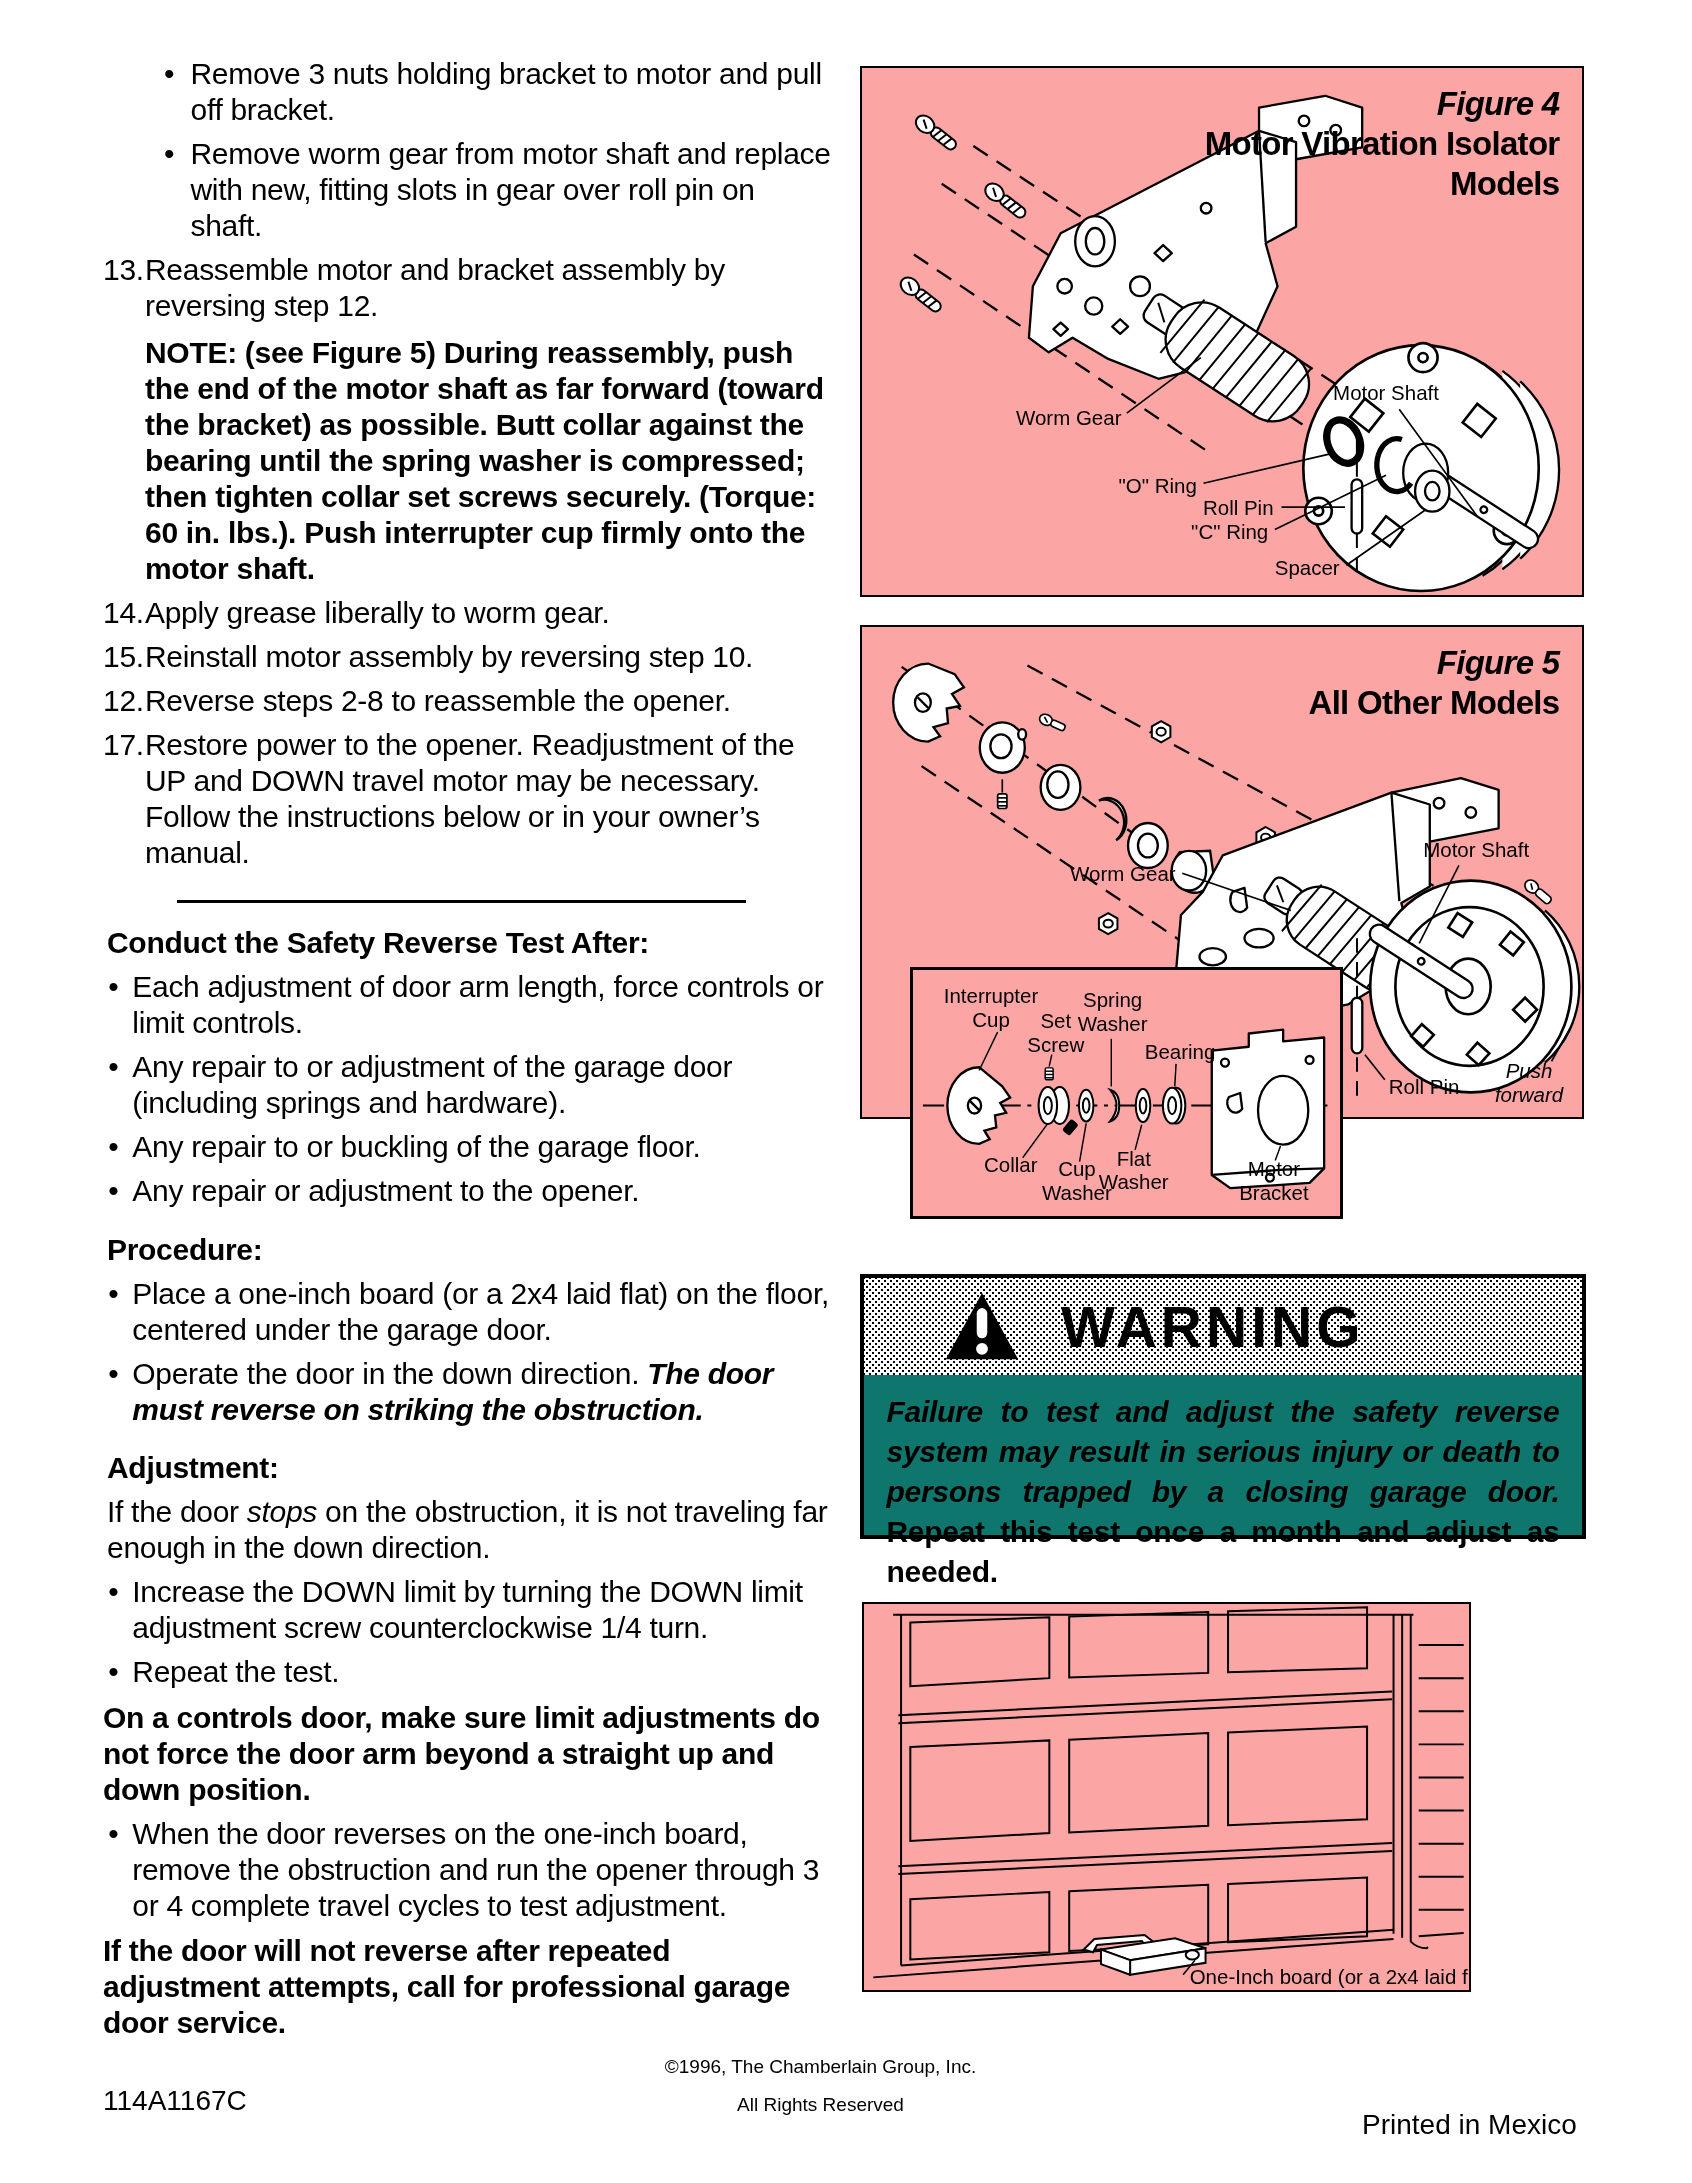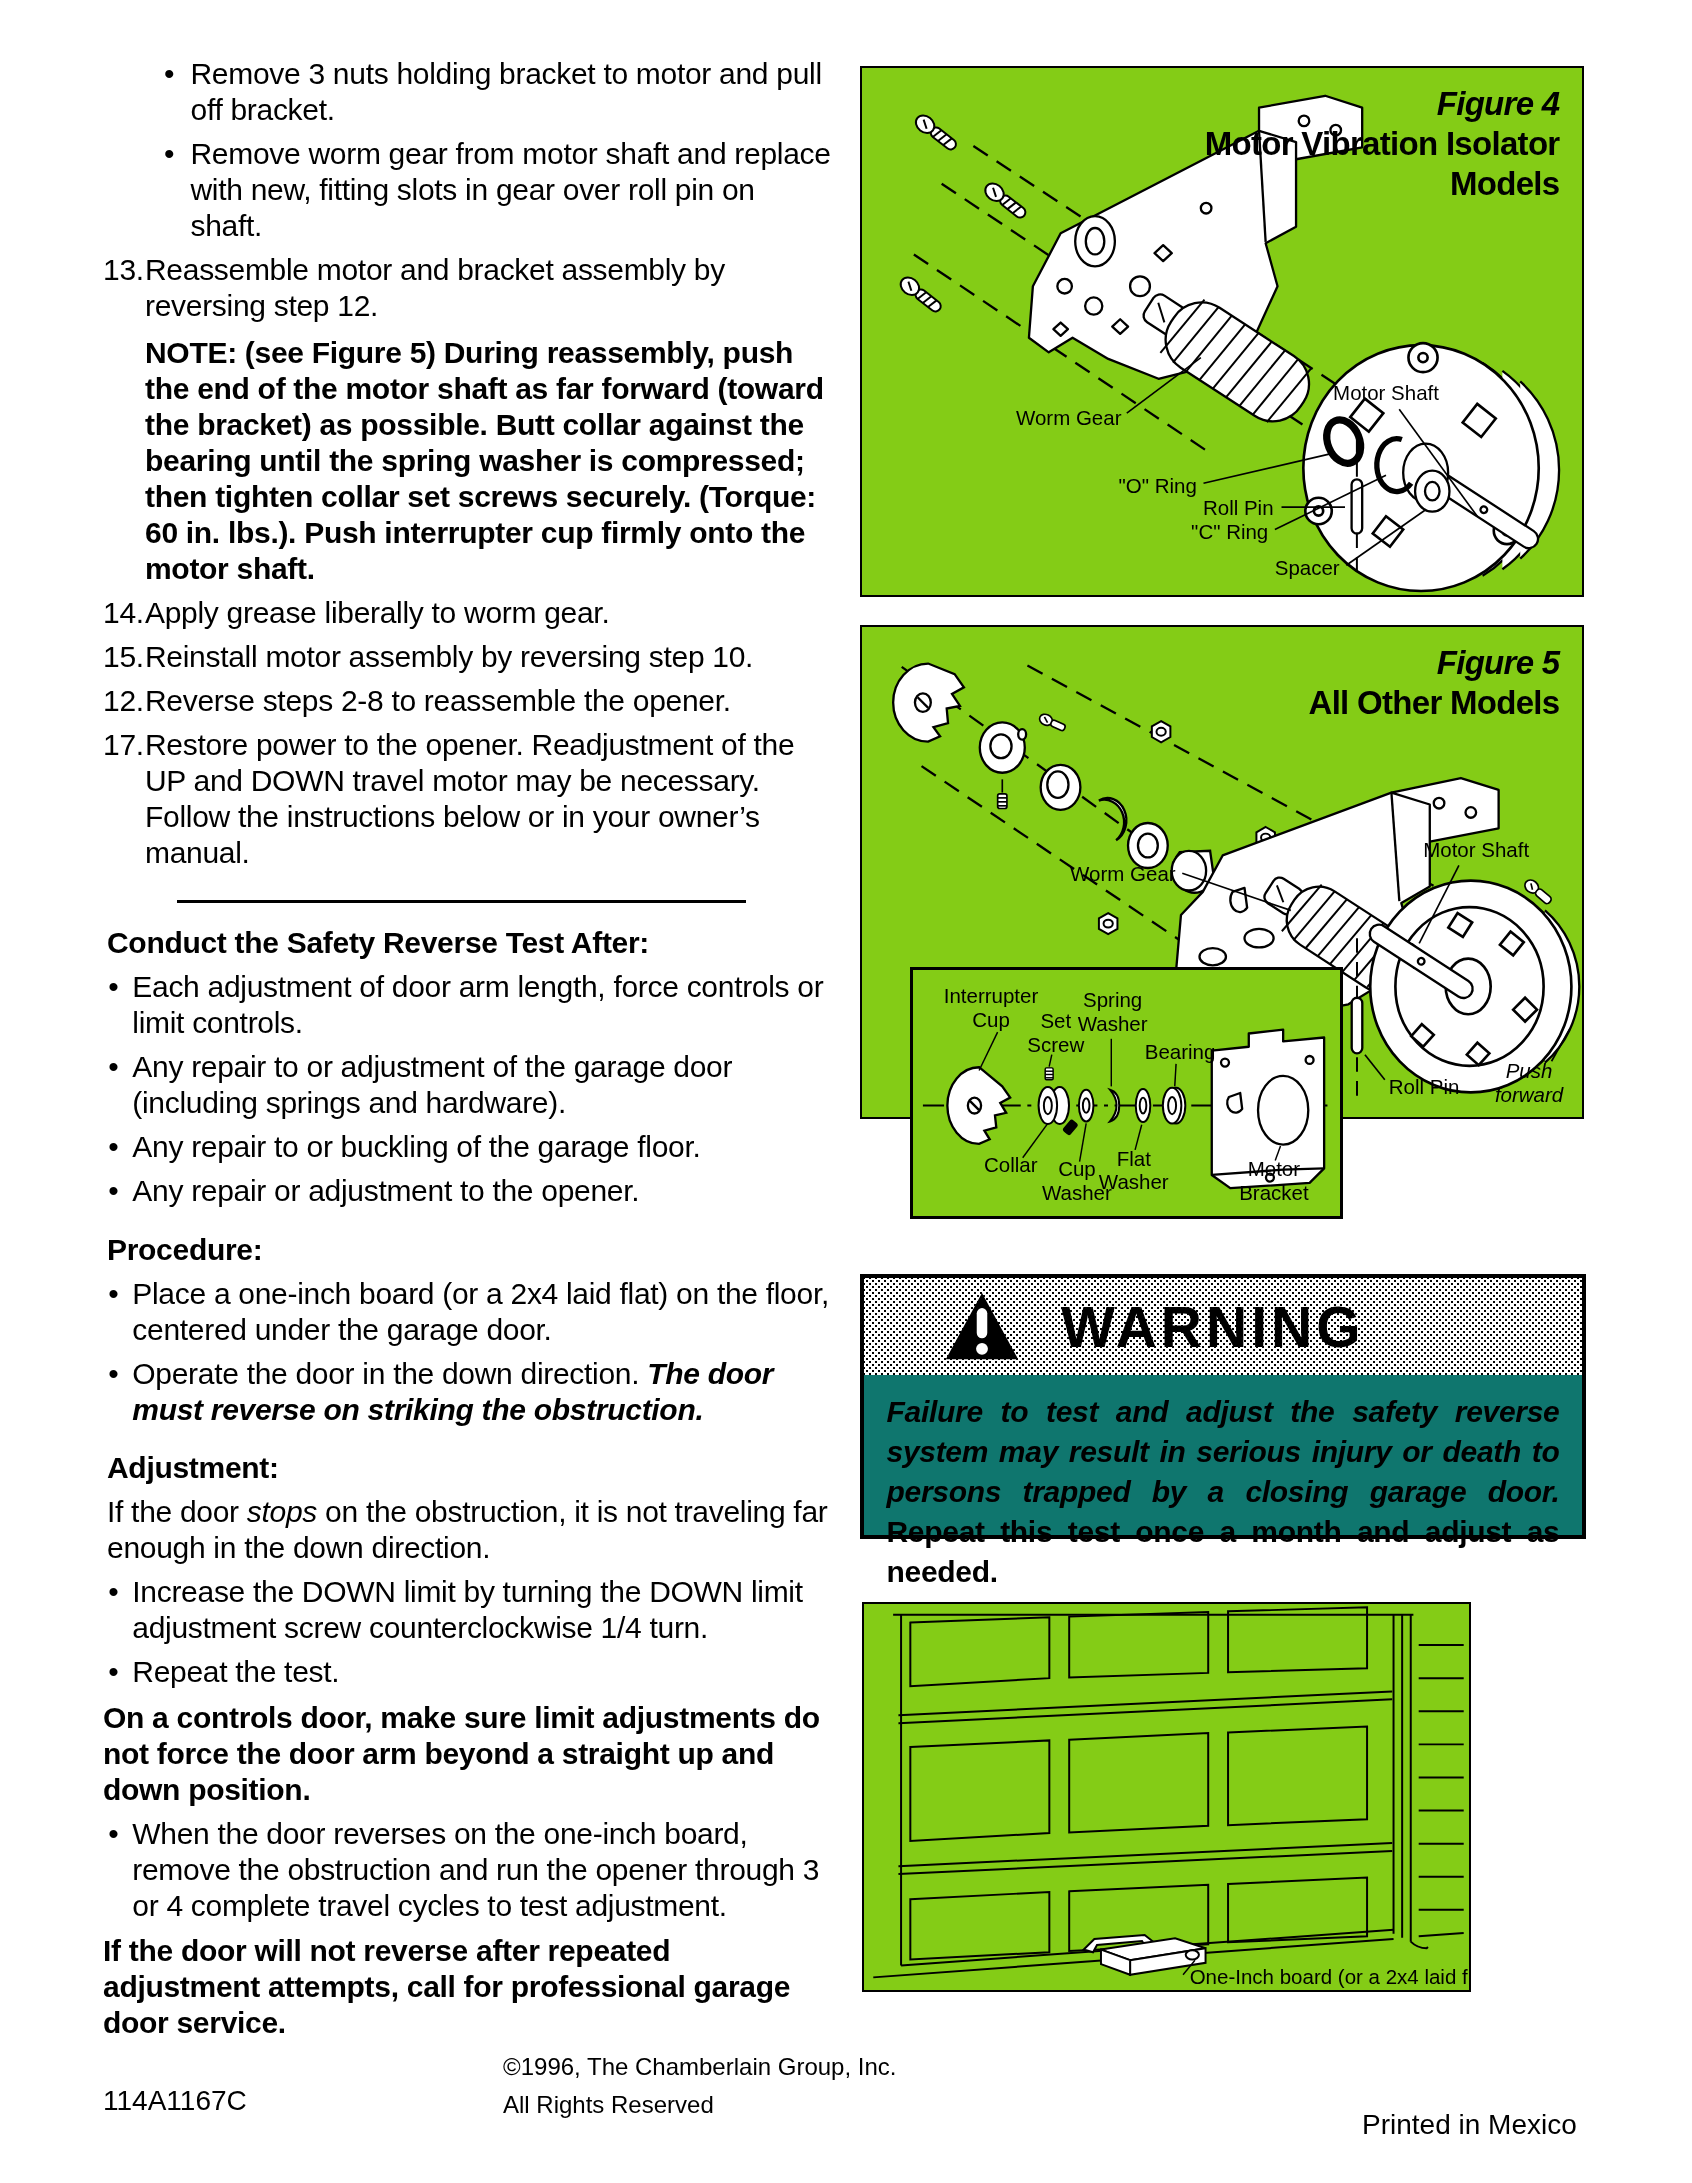--- a/index.html
+++ b/index.html
@@ -19,21 +19,21 @@
   .h1{font-size:34px;font-weight:bold;text-align:center;margin:25px 0 0 0;letter-spacing:-0.3px;}
   .h2{font-weight:bold;margin:22.5px 0 0 4px;}
   .sb{display:flex;margin:8px 0 0 5.3px;}
   .sb .m{flex:none;width:24px;}
   .sb .t{flex:1;}
   .para{margin:8px 0 0 4px;}
   .bpara{margin:9.3px 0 0 0;font-weight:bold;}
   .bi{font-weight:bold;font-style:italic;}
   .it{font-style:italic;}
   
-  .figbox{position:absolute;border:2.6px solid #000;background:#84cc16;}
+  .figbox{position:absolute;border:2.6px solid #000;background:#fca5a5;}
   .fig4{left:860px;top:66px;width:720px;height:527px;}
   .fig5{left:860px;top:625px;width:720px;height:490px;}
   .inset{left:910px;top:967px;width:427px;height:246px;border:3.3px solid #000;z-index:3;}
   .door{left:862px;top:1602px;width:605px;height:386px;z-index:2;}
   .figbox svg{position:absolute;left:0;top:0;}
   .fig-title{position:absolute;right:22.5px;top:16px;text-align:right;z-index:2;line-height:40px;}
   .fig-title .t1{font-size:33px;font-weight:bold;font-style:italic;letter-spacing:-0.7px;}
   .fig-title .t2{font-size:33px;font-weight:bold;letter-spacing:-0.7px;}
   svg text{font-family:"Liberation Sans","DejaVu Sans",sans-serif;fill:#000;}
   .dlabel{font-size:31px;}
@@ -47,22 +47,22 @@
                       radial-gradient(circle,#000 1.1px,rgba(0,0,0,0) 1.3px),
                       linear-gradient(#fff,#fff);
      background-size:6px 6px,6px 6px,100% 100%;
      background-position:0 0,3px 3px,0 0;}
   .warn-head .tri{margin-left:79px;}
   .warn-title{font-size:57px;font-weight:bold;letter-spacing:4px;color:#000;margin-left:40px;}
   .warn-body{padding:17px 22.5px 0 22.5px;font-size:30px;line-height:40px;
              font-weight:bold;font-style:italic;text-align:justify;letter-spacing:-0.3px;}
   .warn-body .tail{font-style:normal;}
   
-  .foot-center{position:absolute;left:503px;top:2048px;width:635px;
-               font-size:24px;line-height:38px;}
+  .foot-center{position:absolute;left:503px;top:2048px;width:635px;text-align:center;
+               font-size:19px;line-height:38px;}
   .foot-left{position:absolute;left:103px;top:2085px;font-size:28px;}
   .foot-right{position:absolute;left:1362px;top:2085px;font-size:28px;margin-top:24px;}
 </style>
 </head>
 <body>
 
 <div class="page">
 
   <div class="left-col">
 

